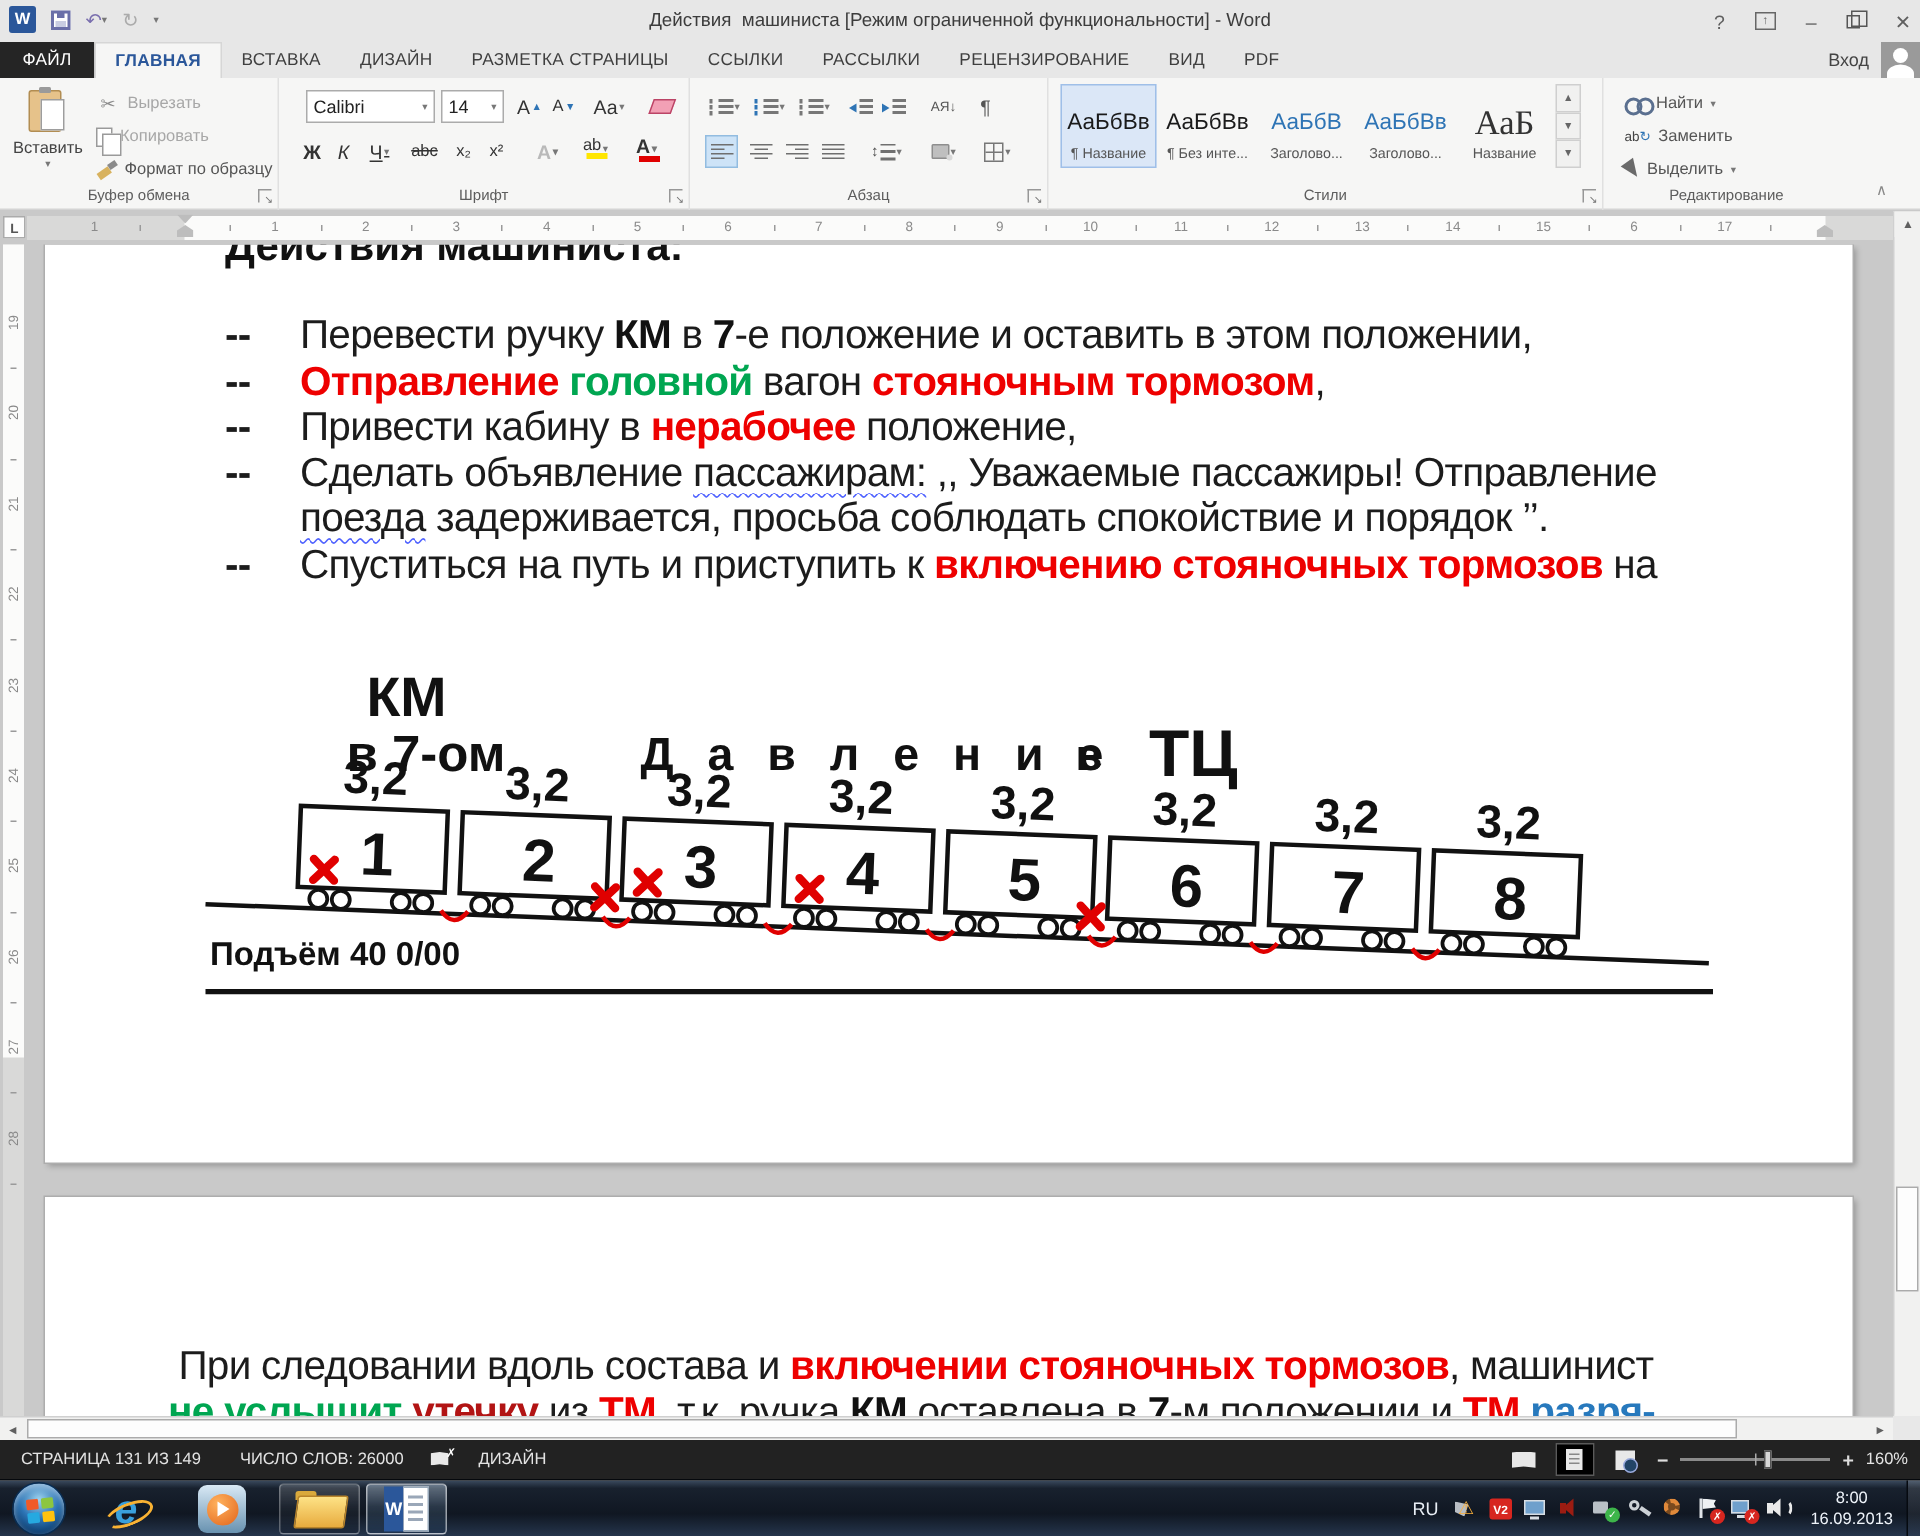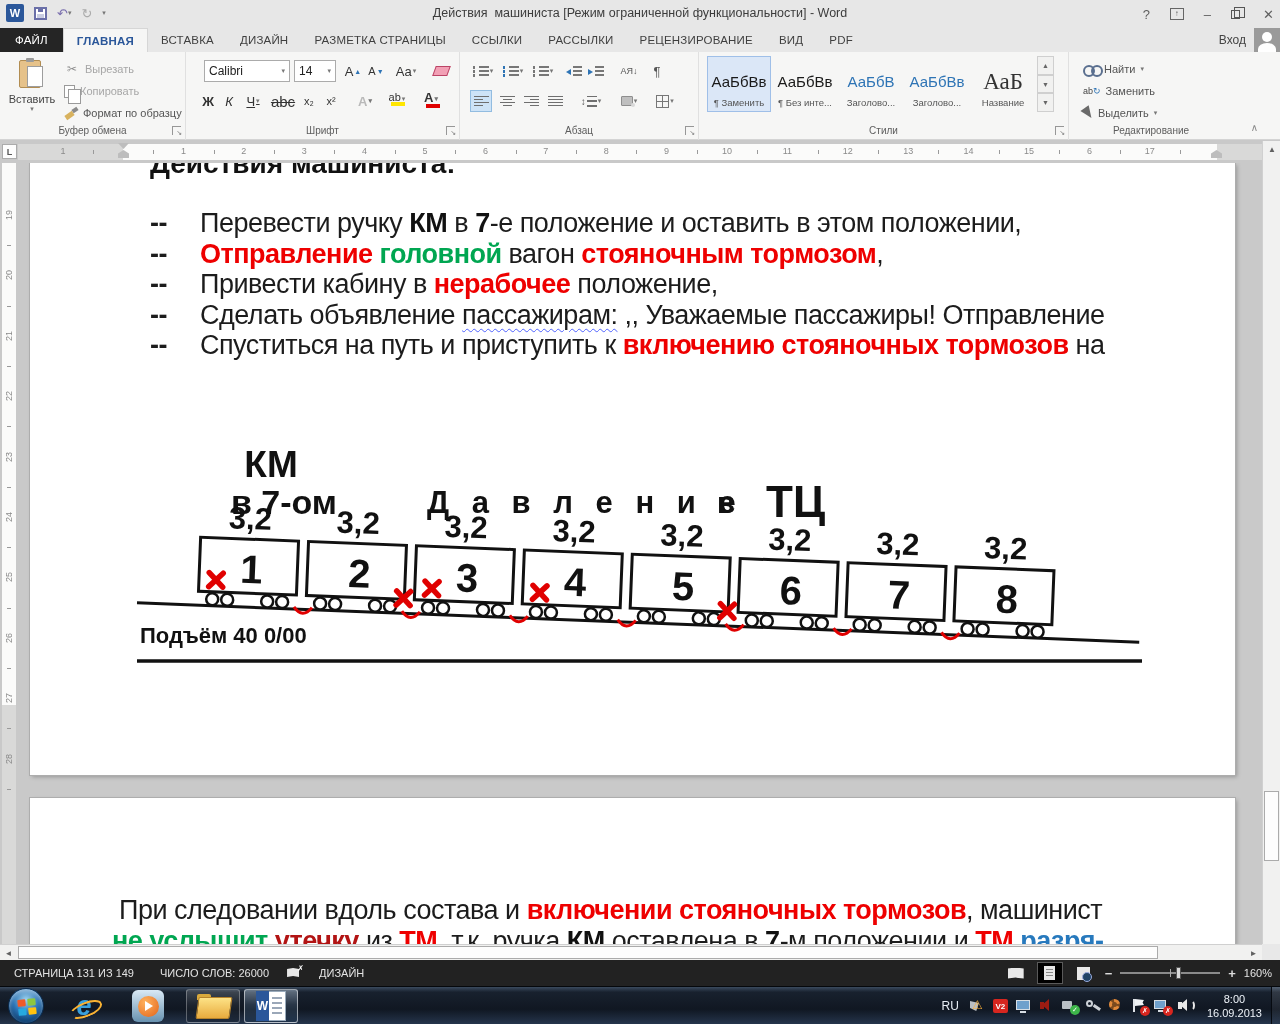--- a/index.html
+++ b/index.html
@@ -301,21 +301,21 @@
         </div>
       <div class="fbtn" style="left:244px;top:8px;width:22px">
           <span style="display:inline-block;width:15px;height:10px;background:#f2a0b5;border:1px solid #b46;transform:skewX(-20deg)"></span>
         </div>
       <div class="fbtn" style="left:12px;top:38px;width:20px;font-weight:bold">Ж</div>
       <div class="fbtn" style="left:34px;top:38px;width:18px;font-style:italic">К</div>
       <div class="fbtn" style="left:54px;top:38px;width:26px;text-decoration:underline">
           <span>Ч</span>
           <span class="caret" style="text-decoration:none">▾</span>
         </div>
-      <div class="fbtn" style="left:84px;top:38px;width:26px;text-decoration:line-through;font-size:15px">abc</div>
+      <div class="fbtn" style="left:84px;top:38px;width:26px;text-decoration:line-through;font-size:11px">abc</div>
       <div class="fbtn" style="left:112px;top:38px;width:22px;font-size:11px">x₂</div>
       <div class="fbtn" style="left:134px;top:38px;width:22px;font-size:11px">x²</div>
       <div class="fbtn" style="left:166px;top:38px;width:26px;color:#b9b9b9;font-weight:bold">
           <span>А</span>
           <span class="caret">▾</span>
         </div>
       <div class="fbtn" style="left:196px;top:36px;width:30px;font-size:11px">
           <span style="position:relative;padding-bottom:4px"><span>ab</span><span class="yellowbar"></span></span>
           <span class="caret">▾</span>
         </div>
@@ -400,21 +400,21 @@
           <span class="caret">▾</span>
         </div>
       <div class="grplabel">Абзац</div>
       <span class="launcher"></span>
     </div>
 
     <div class="grp" id="g-styles" style="left:699px;width:370px">
       <div id="stylecards">
           <div class="stylecard normal sel" style="left: 8px;">
             <div class="sample">АаБбВв</div>
-            <div class="sname">¶ Заменить</div>
+            <div class="sname">¶ Название</div>
           </div>
           <div class="stylecard normal" style="left: 74px;">
             <div class="sample">АаБбВв</div>
             <div class="sname">¶ Без инте...</div>
           </div>
           <div class="stylecard heading" style="left: 140px;">
             <div class="sample">АаБбВ</div>
             <div class="sname">Заголово...</div>
           </div>
           <div class="stylecard heading" style="left: 206px;">
@@ -527,20 +527,21 @@
     </div>
 
   <div id="docarea">
     <div class="page" id="page1">
       <div class="doctitle">Действия машиниста:</div>
       <div id="p1-lines">
           <div class="docline"><span class="marker">--</span><span><span class="rt-n">Перевести ручку </span><span class="rt-b">КМ</span><span class="rt-n"> в </span><span class="rt-b">7</span><span class="rt-n">-е положение и оставить в этом положении,</span></span></div>
           <div class="docline"><span class="marker">--</span><span><span class="rt-rb">Отправление</span><span class="rt-n"> </span><span class="rt-gb">головной</span><span class="rt-n"> вагон </span><span class="rt-rb">стояночным тормозом</span><span class="rt-n">,</span></span></div>
           <div class="docline"><span class="marker">--</span><span><span class="rt-n">Привести кабину в </span><span class="rt-rb">нерабочее</span><span class="rt-n"> положение,</span></span></div>
           <div class="docline"><span class="marker">--</span><span><span class="rt-n">Сделать объявление </span><span class="rt-nw">пассажирам:</span><span class="rt-n"> ,, Уважаемые пассажиры! Отправление</span></span></div>
+          <div class="docline"><span class="marker"></span><span><span class="rt-nw">поезда</span><span class="rt-n"> задерживается, просьба соблюдать спокойствие и порядок ’’.</span></span></div>
           <div class="docline"><span class="marker">--</span><span><span class="rt-n">Спуститься на путь и приступить к </span><span class="rt-rb">включению стояночных тормозов</span><span class="rt-n"> на</span></span></div>
         </div>
       <svg id="diagram" viewBox="0 0 1020 235">
           <text x="139" y="40" font-size="37" font-weight="700" fill="#111" text-anchor="middle">КМ</text>
           <text x="152" y="77" font-size="34" font-weight="700" fill="#111" text-anchor="middle">в 7-ом</text>
           <text x="295" y="76" font-size="31" font-weight="700" fill="#111" text-anchor="start" letter-spacing="7">Д а в л е н и е</text>
           <text x="585" y="76" font-size="29" font-weight="700" fill="#111" text-anchor="start">в</text>
           <text x="634" y="80" font-size="44" font-weight="700" fill="#111" text-anchor="start">ТЦ</text>
           <text x="8" y="206" font-size="22" font-weight="700" fill="#111" text-anchor="start">Подъём 40 0/00</text>
           <line x1="5" y1="224" x2="1010" y2="224" stroke="#111" stroke-width="3.5"></line>

